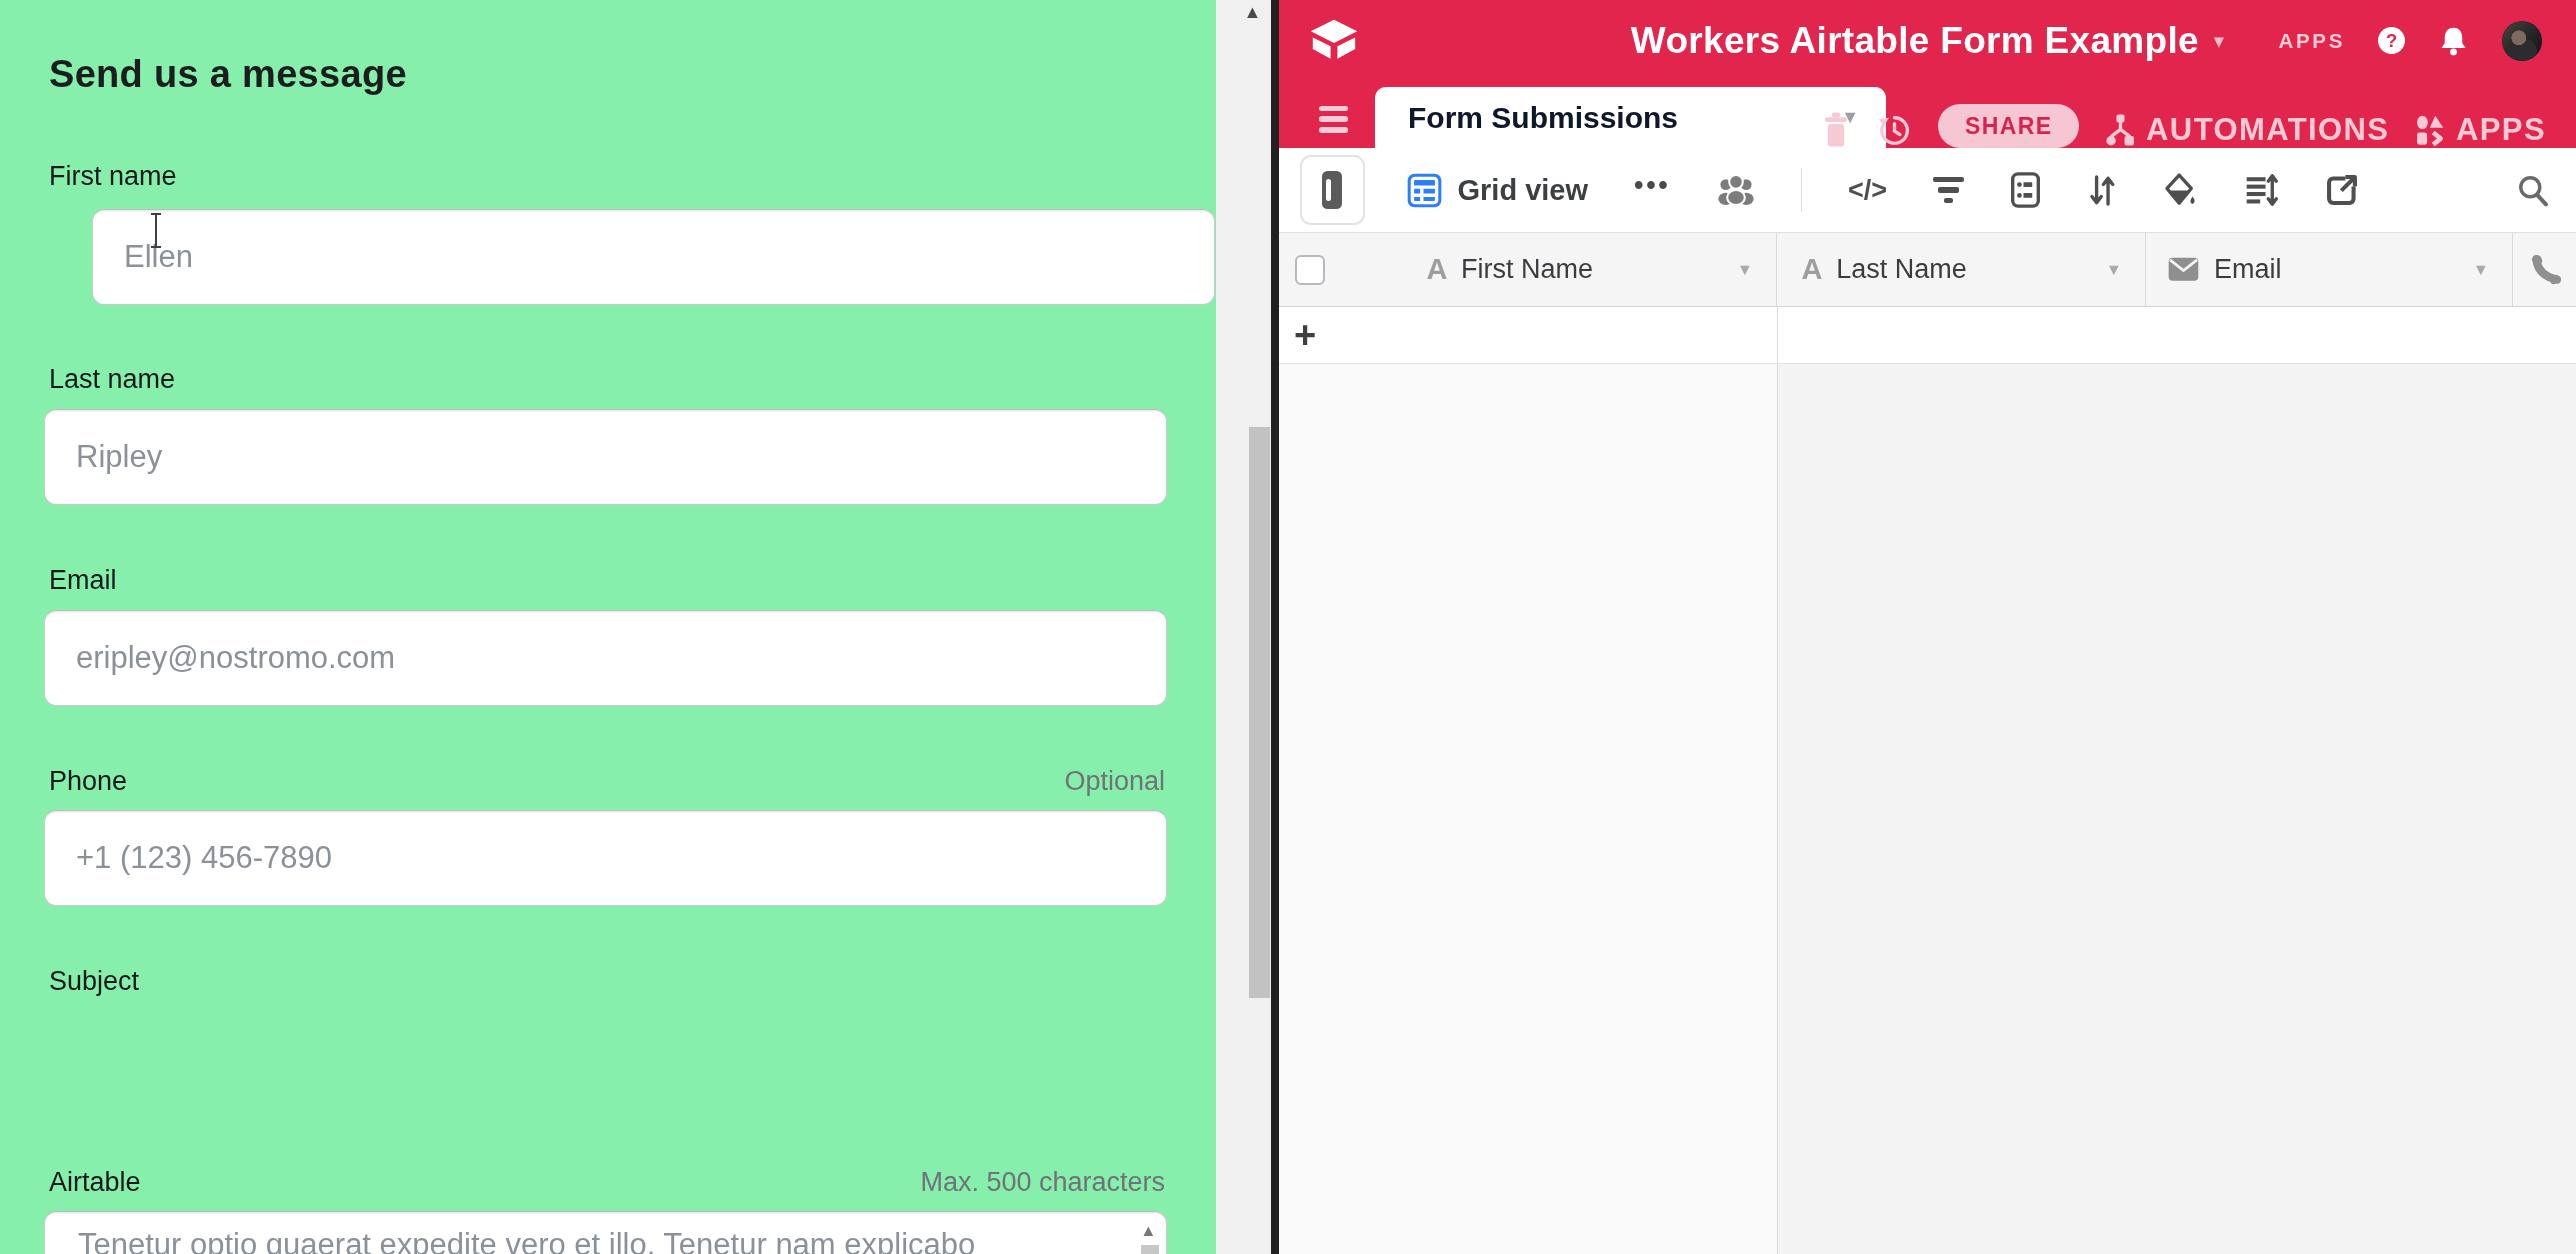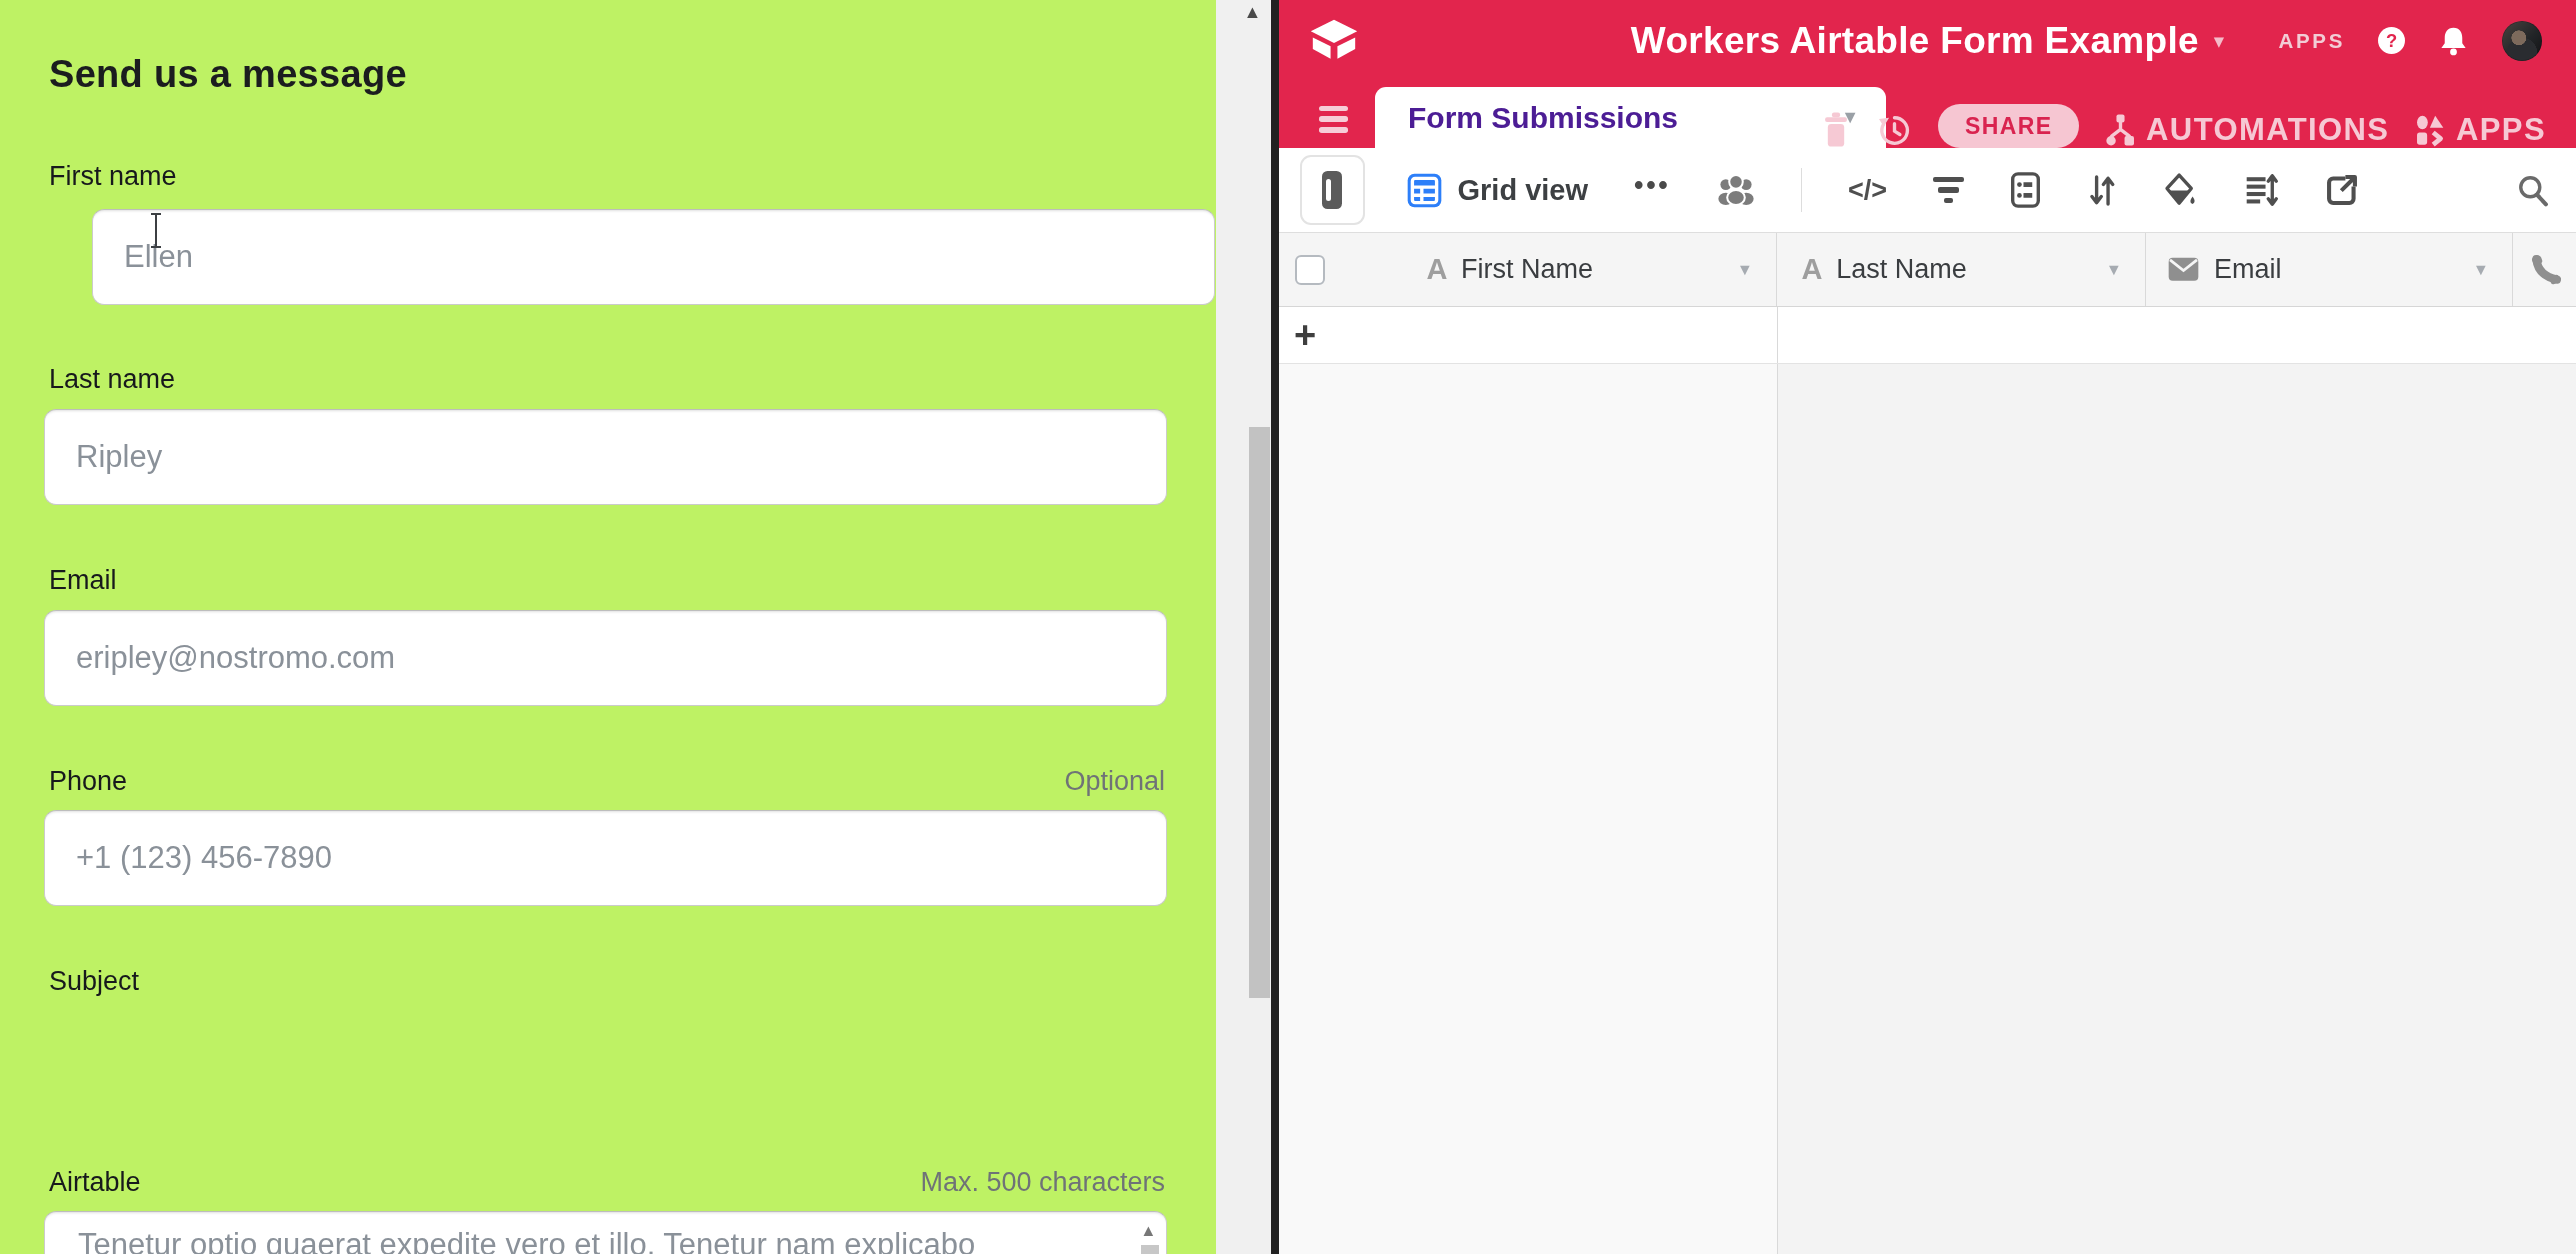--- a/index.html
+++ b/index.html
@@ -1,21 +1,21 @@
 <!DOCTYPE html>
 <html style="font-size:11px"><head>
 <meta charset="utf-8">
 <style>
   html,body{margin:0;padding:0;}
   body{
     width:2576px;height:1255px;position:relative;overflow:hidden;
     background:#ffffff;font-family:"Liberation Sans",sans-serif;
   }
   
-  #left-pane{position:absolute;left:0;top:0;width:1216px;height:1255px;background:#bef264;}
+  #left-pane{position:absolute;left:0;top:0;width:1216px;height:1255px;background:#86efac;}
   .form-title{position:absolute;left:49px;top:53px;font-size:38px;font-weight:600;color:#1b1d1f;letter-spacing:0.3px;}
   .flabel{position:absolute;left:49px;font-size:27px;font-weight:500;color:#17191c;}
   .fmeta{position:absolute;right:51px;font-size:27px;font-weight:400;color:#6f7377;}
   .fin{
     position:absolute;left:44px;width:1123px;height:96px;box-sizing:border-box;
     border:1.4px solid #cbcbcb;border-top-color:#bdbdbd;border-radius:12.3px;background:#fff;
     font-family:"Liberation Sans",sans-serif;font-size:31px;color:#1b1d1f;padding:0 31px;outline:none;
     box-shadow:inset 0 2.7px 2.7px -2px rgba(0,0,0,.14);
   }
   .fin::placeholder{color:#8a9199;opacity:1;}
@@ -54,21 +54,21 @@
       radial-gradient(circle at 42% 42%, #7d6a5c 0 22%, transparent 23%),
       radial-gradient(circle at 50% 80%, #2a2c30 0 40%, transparent 41%),
       linear-gradient(135deg,#4a4440 0%,#232528 55%,#101113 100%);
     box-shadow:inset 0 0 0 0.7px rgba(0,0,0,.25);}
   
   .at-tabbar{position:relative;height:67px;background:#e2254d;flex:none;}
   .hamburger{position:absolute;left:40px;top:24.6px;width:29px;height:27px;display:flex;flex-direction:column;justify-content:space-between;}
   .hamburger div{height:5.5px;border-radius:2.7px;background:#f6cdd7;}
   .table-tab{position:absolute;left:96px;top:6.1px;width:511px;height:61px;background:#fff;border-radius:11px 11px 0 0;
     display:flex;align-items:center;}
-  .table-tab .lbl{margin-left:33px;font-size:30px;font-weight:700;color:#4c1d95;}
+  .table-tab .lbl{margin-left:33px;font-size:30px;font-weight:700;color:#0f172a;}
   .table-tab .chev{margin-left:auto;margin-right:27px;font-size:18px;color:#9aa0a6;}
   .at-tab-right{position:absolute;right:30px;top:0;height:67px;display:flex;align-items:flex-end;gap:26px;}
   .share-pill{height:44px;padding:0 27px;border-radius:23px;background:#f6c6d2;display:flex;align-items:center;
     font-size:23px;font-weight:700;letter-spacing:1.4px;color:#d9234f;}
   .pinklabel{font-size:31px;font-weight:700;letter-spacing:1.4px;color:#f6c9d4;}
   .iconbtn{display:flex;align-items:center;gap:9.6px;}
   
   .at-toolbar{position:relative;height:85px;background:#fff;border-bottom:1.4px solid #dedede;flex:none;
     display:flex;align-items:center;padding-left:20.5px;box-sizing:border-box;}
   .toggle-btn{width:61px;height:66px;border:2px solid #e3e3e3;border-radius:11px;background:#fff;

